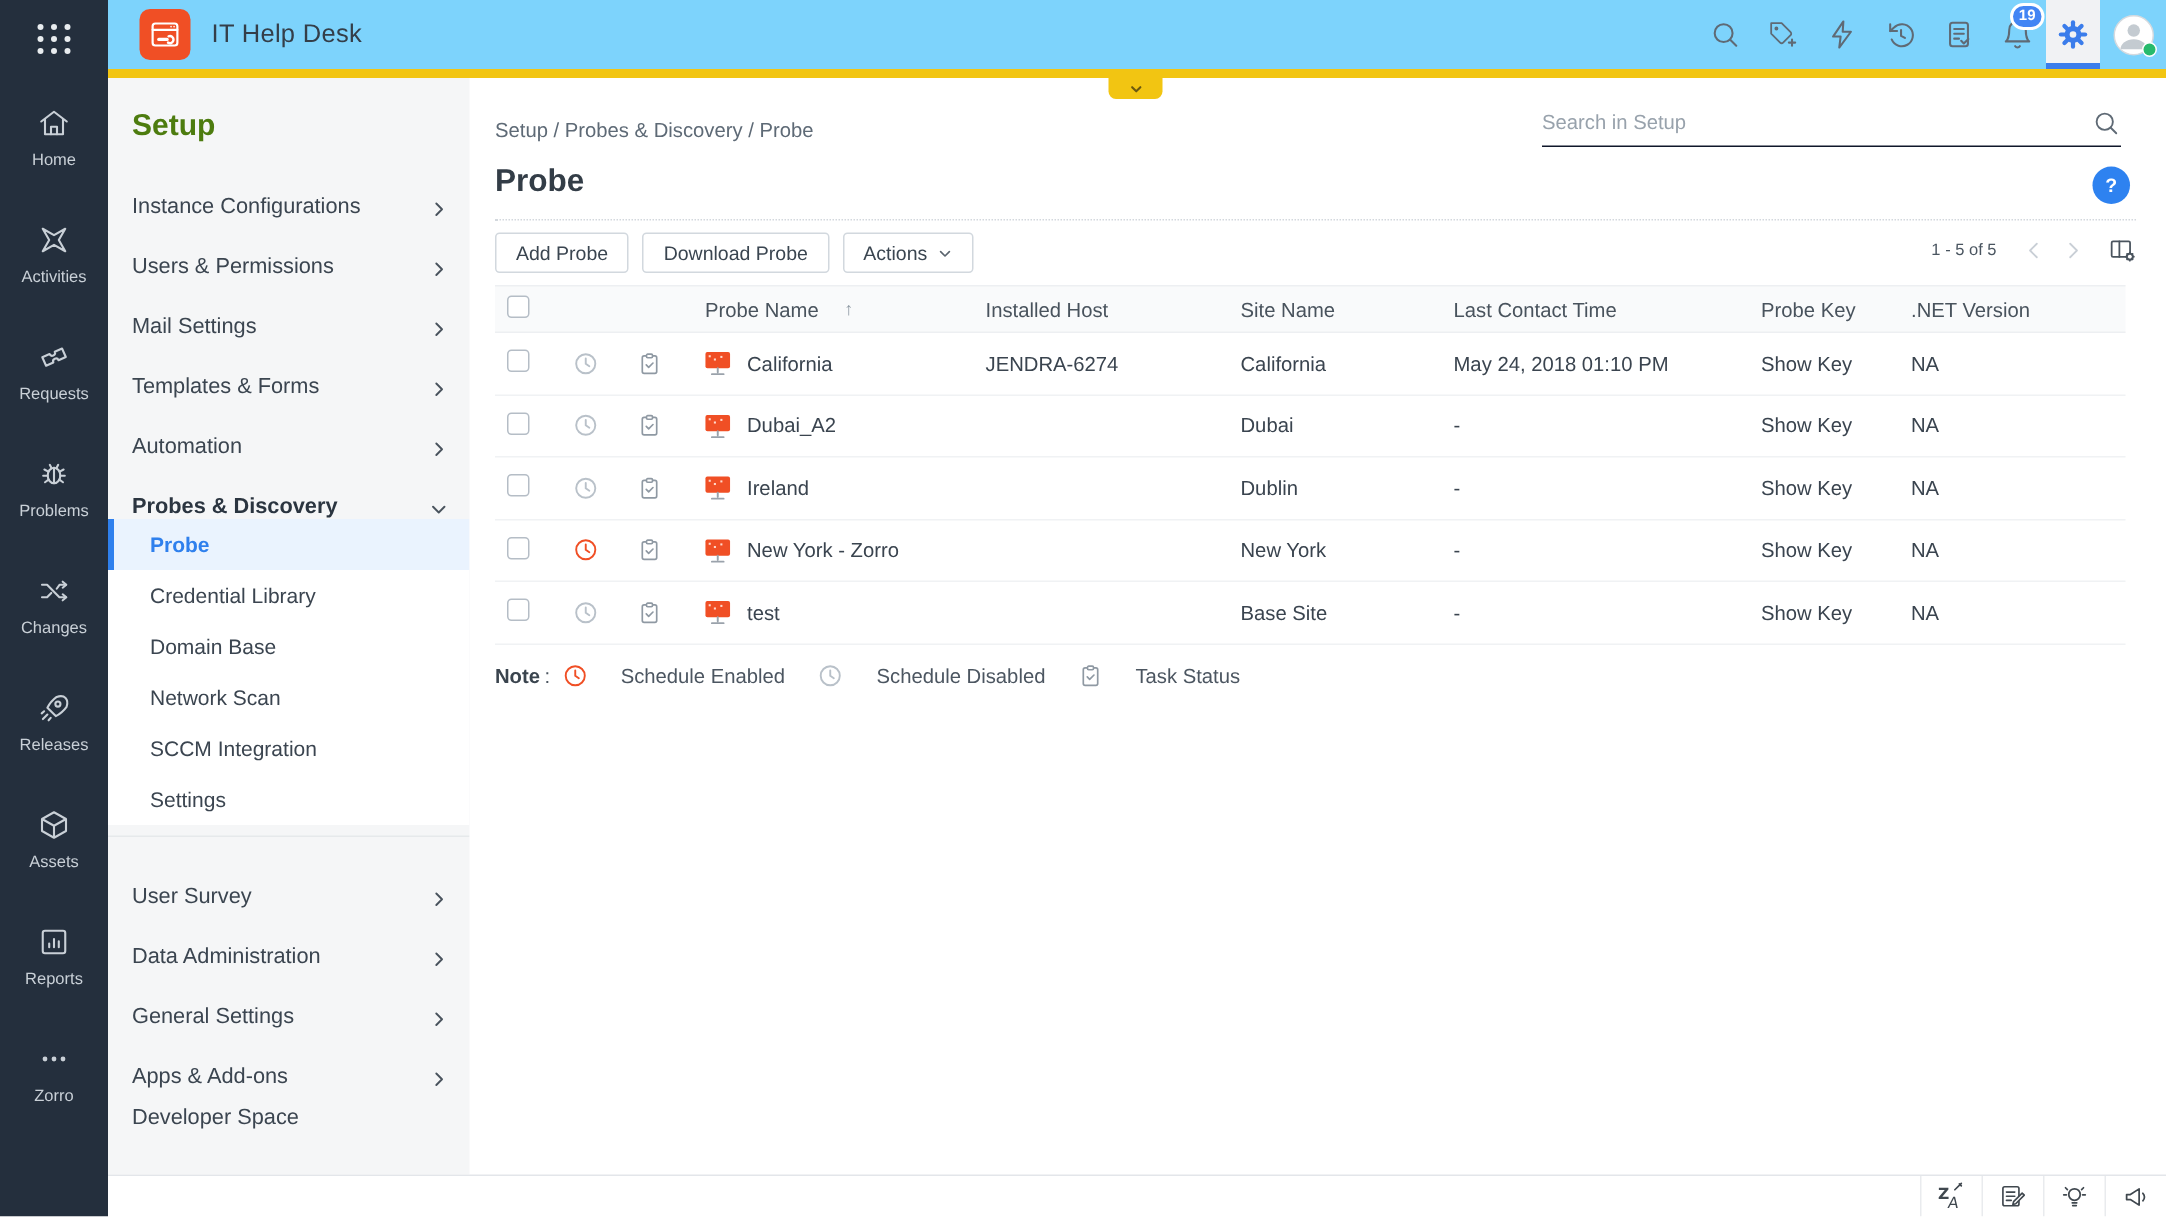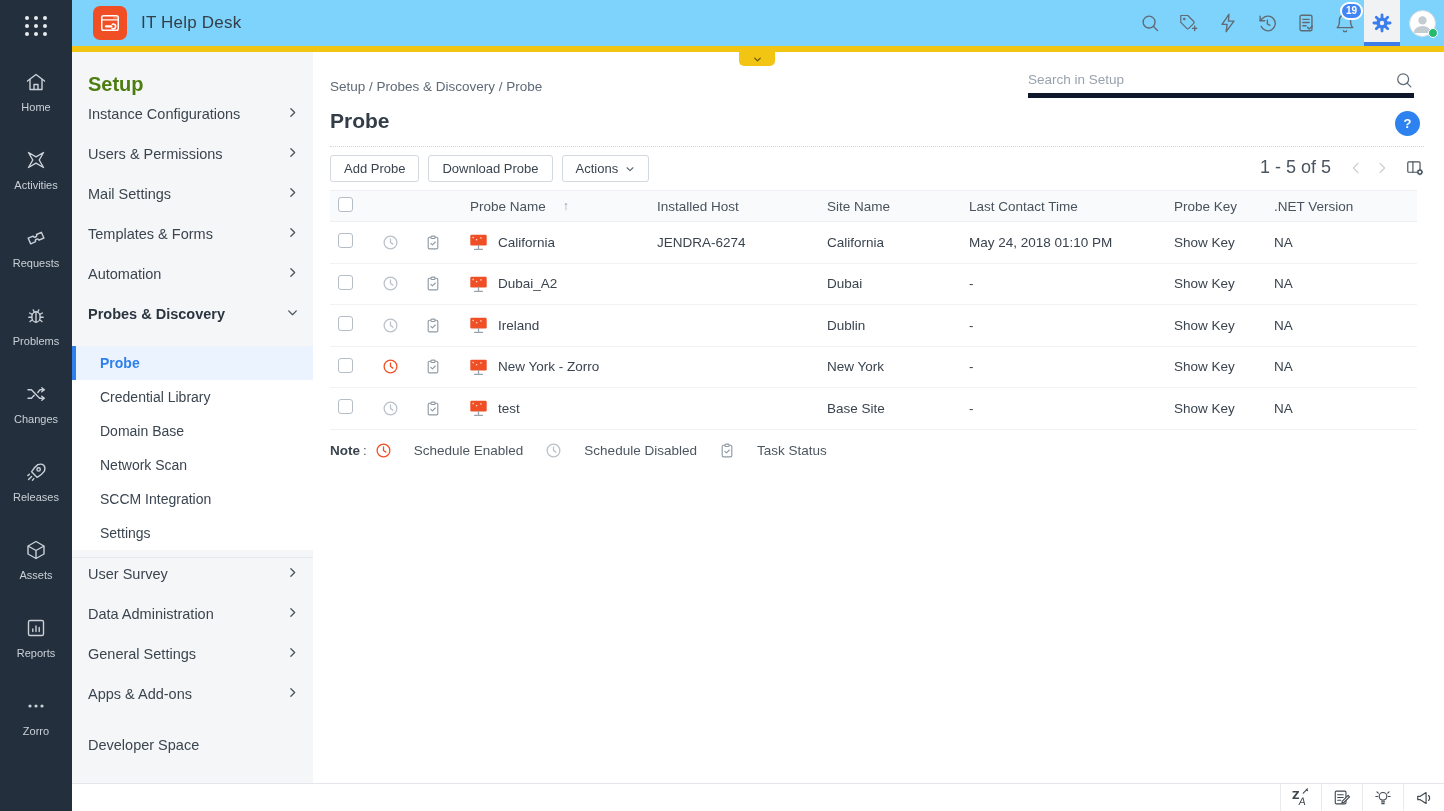--- a/index.html
+++ b/index.html
@@ -74,21 +74,21 @@
   }
   .rail-item .rlabel { font-size:11px; color:#C9D0D7; }
 
   
   .sidebar {
     position:absolute; left:72px; top:52px; width:241px; height:731px;
     background:#F5F6F7; overflow:hidden; z-index:10;
   }
   .setup-title { padding:21px 16px 10px 16px; font-size:20px; font-weight:bold; color:#4d7c0f; }
   .smenu-item {
-    height:40px; display:flex; align-items:flex-start; justify-content:space-between;
+    height:40px; display:flex; align-items:flex-end; justify-content:space-between;
     padding:0 14px 0 16px; font-size:14.5px; color:#3B4550; cursor:pointer;
   }
   .smenu-item .chev { color:#4A545E; }
   .smenu-item.expanded { font-weight:bold; color:#2B3540; }
   .submenu { background:#FFFFFF; }
   .sub-item {
     height:34px; display:flex; align-items:center; padding-left:28px;
     font-size:14px; color:#3B4550; cursor:pointer;
   }
   .sub-item.active {
@@ -96,21 +96,21 @@
     color:#2F80ED; font-weight:bold;
   }
   .side-divider { border:none; border-top:1px solid #E6E9EB; margin:7px 0 8px 0; }
   .cut-item { margin-top:10px; padding-left:16px; font-size:14.5px; line-height:18px; color:#3B4550; }
 
   
   .main { position:absolute; left:313px; top:52px; right:0; bottom:28px; background:#fff; z-index:5; }
   .breadcrumb { position:absolute; left:17px; top:27px; font-size:13.5px; color:#5E6A76; }
   .setup-search {
     position:absolute; right:30px; top:14px; width:386px; height:32px;
-    border-bottom:5px solid #0f172a; display:flex; align-items:center;
+    border-bottom:1px solid #0f172a; display:flex; align-items:center;
   }
   .setup-search input {
     flex:1; border:none; outline:none; font-size:13.5px; color:#3A444F; background:transparent;
     font-family:"Liberation Sans","DejaVu Sans",sans-serif;
   }
   .setup-search input::placeholder { color:#98A2AC; }
   .page-title { position:absolute; left:17px; top:57px; font-size:21px; color:#333D47; }
   .help-btn {
     position:absolute; right:24px; top:59px; width:25px; height:25px; border-radius:50%;
     background:#2E82F0; color:#fff; font-size:13px; font-weight:bold;
@@ -118,21 +118,21 @@
   }
   .dotted-sep { position:absolute; left:17px; right:20px; top:94px; border-top:1px dotted #D3D8DD; }
 
   .toolbar { position:absolute; left:17px; top:103px; display:flex; gap:9px; }
   .btn {
     height:27px; padding:0 13px; background:#fff; border:1px solid #D2D8DE; border-radius:3px;
     font-size:13px; color:#3A4550; display:inline-flex; align-items:center; gap:7px; cursor:pointer;
     font-family:"Liberation Sans","DejaVu Sans",sans-serif;
   }
   .toolbar-right { position:absolute; right:20px; top:105px; display:flex; align-items:center; }
-  .range-label { font-size:18px; color:#4A5560; margin-right:12px; }
+  .range-label { font-size:11px; color:#4A5560; margin-right:12px; }
   .pg-btn { background:none; border:none; color:#C9CFD6; padding:0 4px; cursor:pointer; }
   .col-btn { background:none; border:none; color:#4A545E; margin-left:10px; cursor:pointer; }
 
   
   .probe-table { position:absolute; left:17px; right:27px; top:138px; }
   .t-head, .t-row {
     display:grid;
     grid-template-columns:40px 40px 45px 202px 170px 142px 205px 100px 1fr;
     align-items:center;
   }

